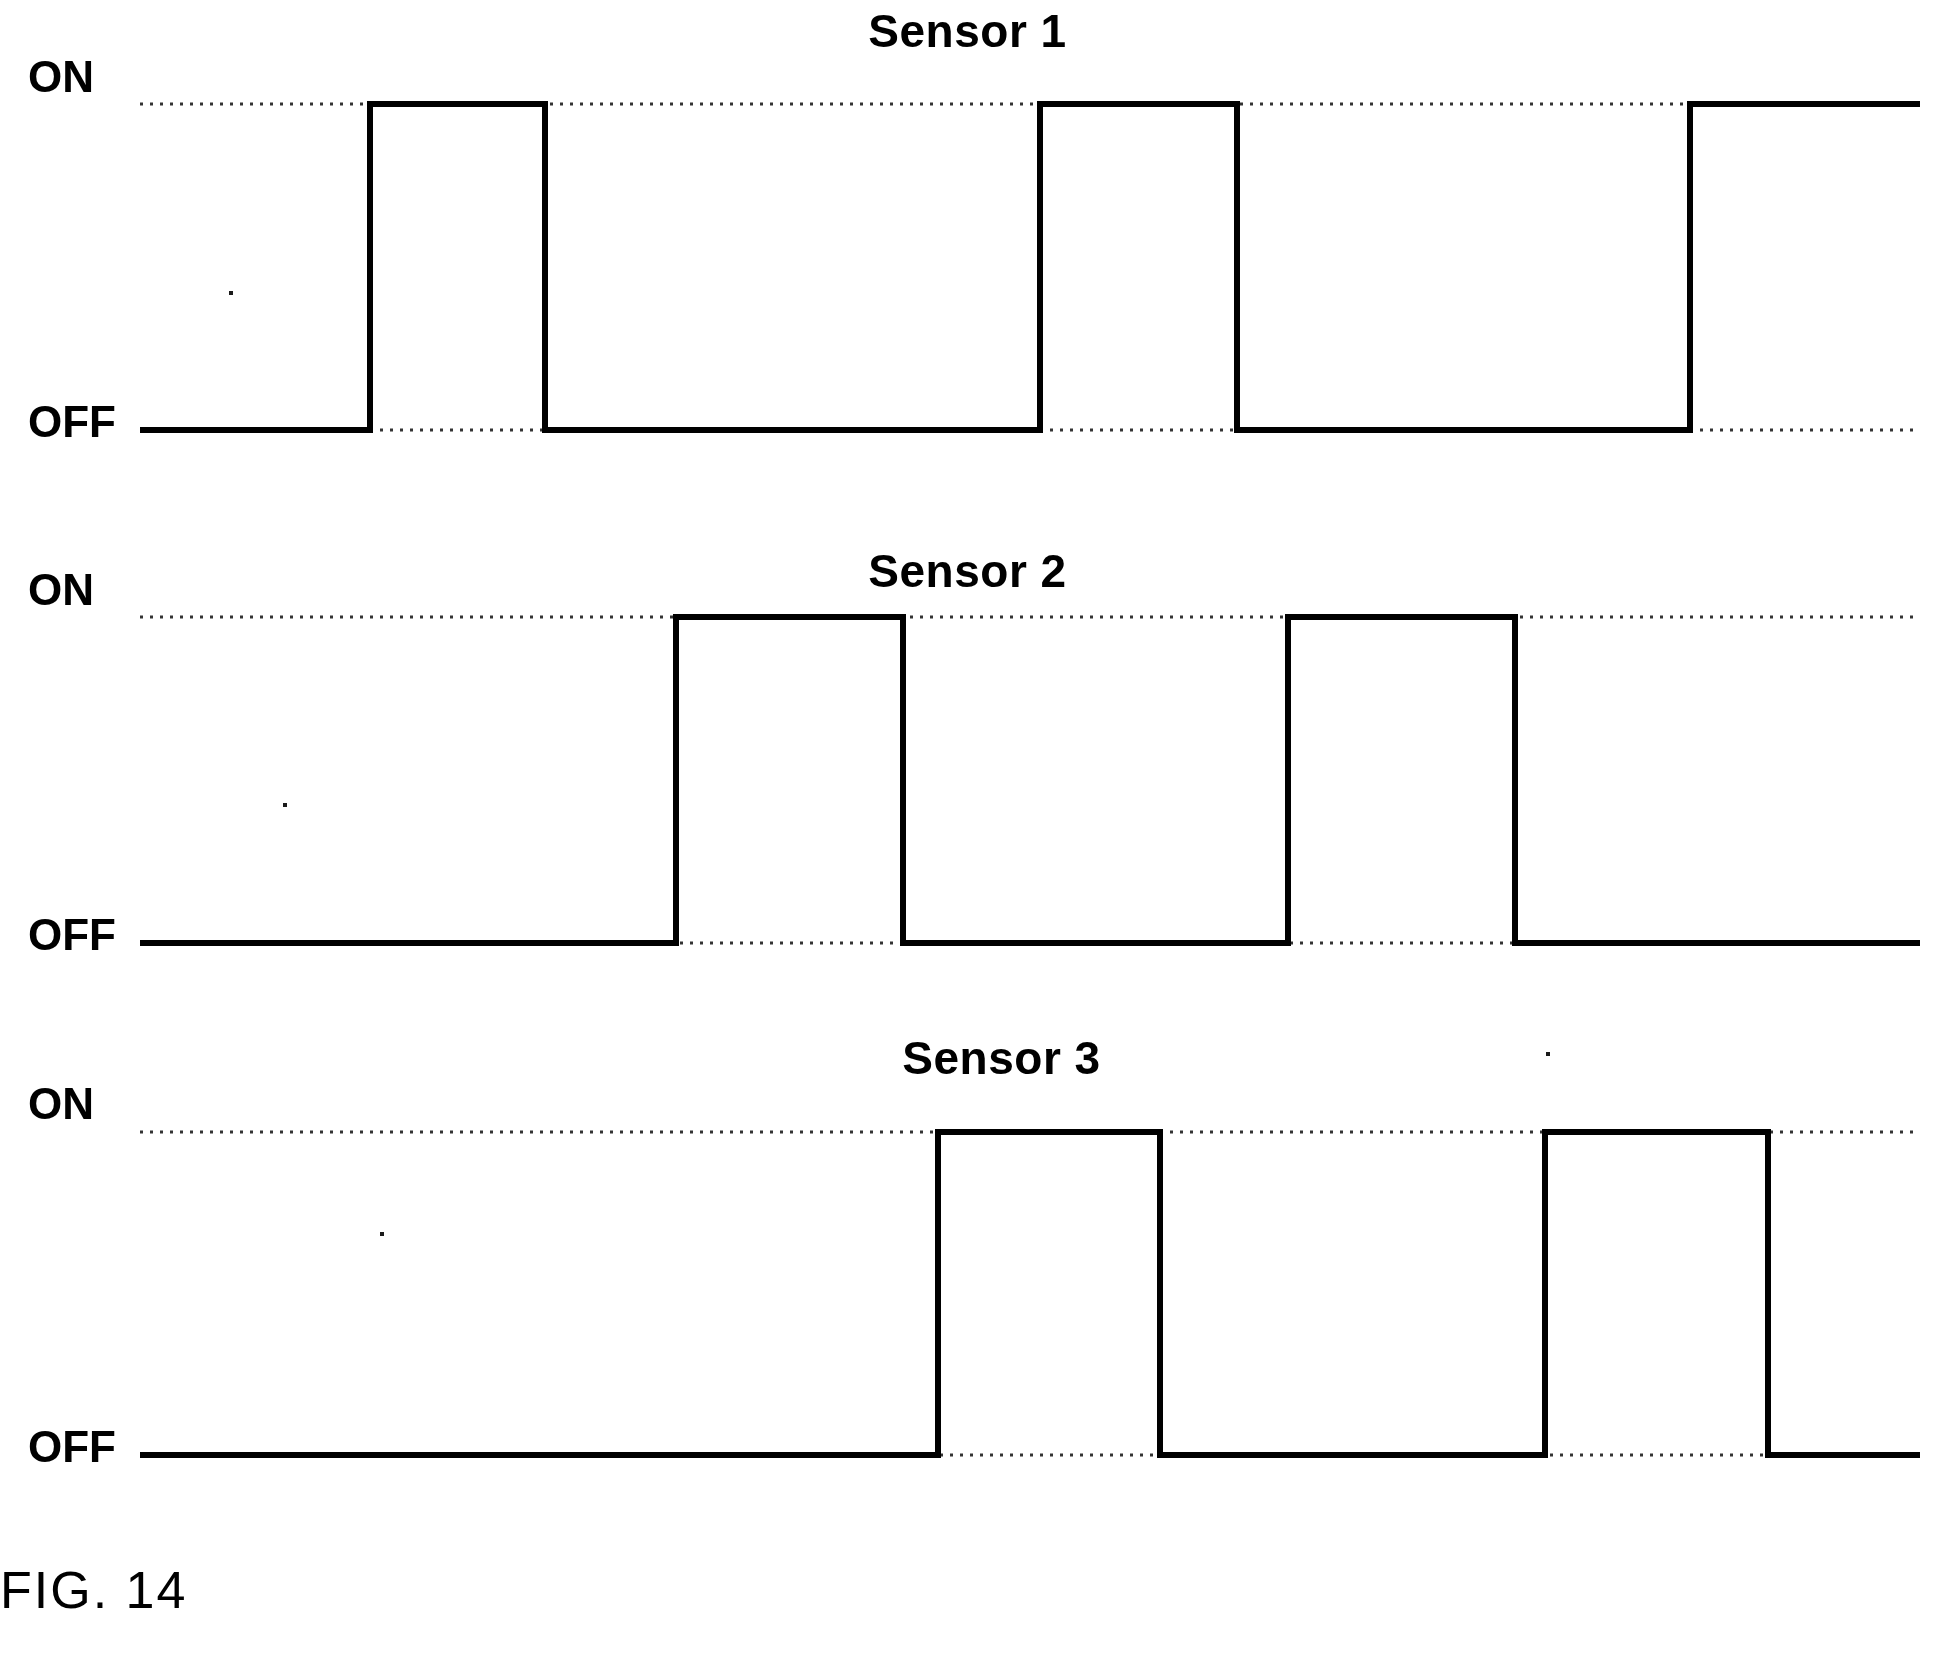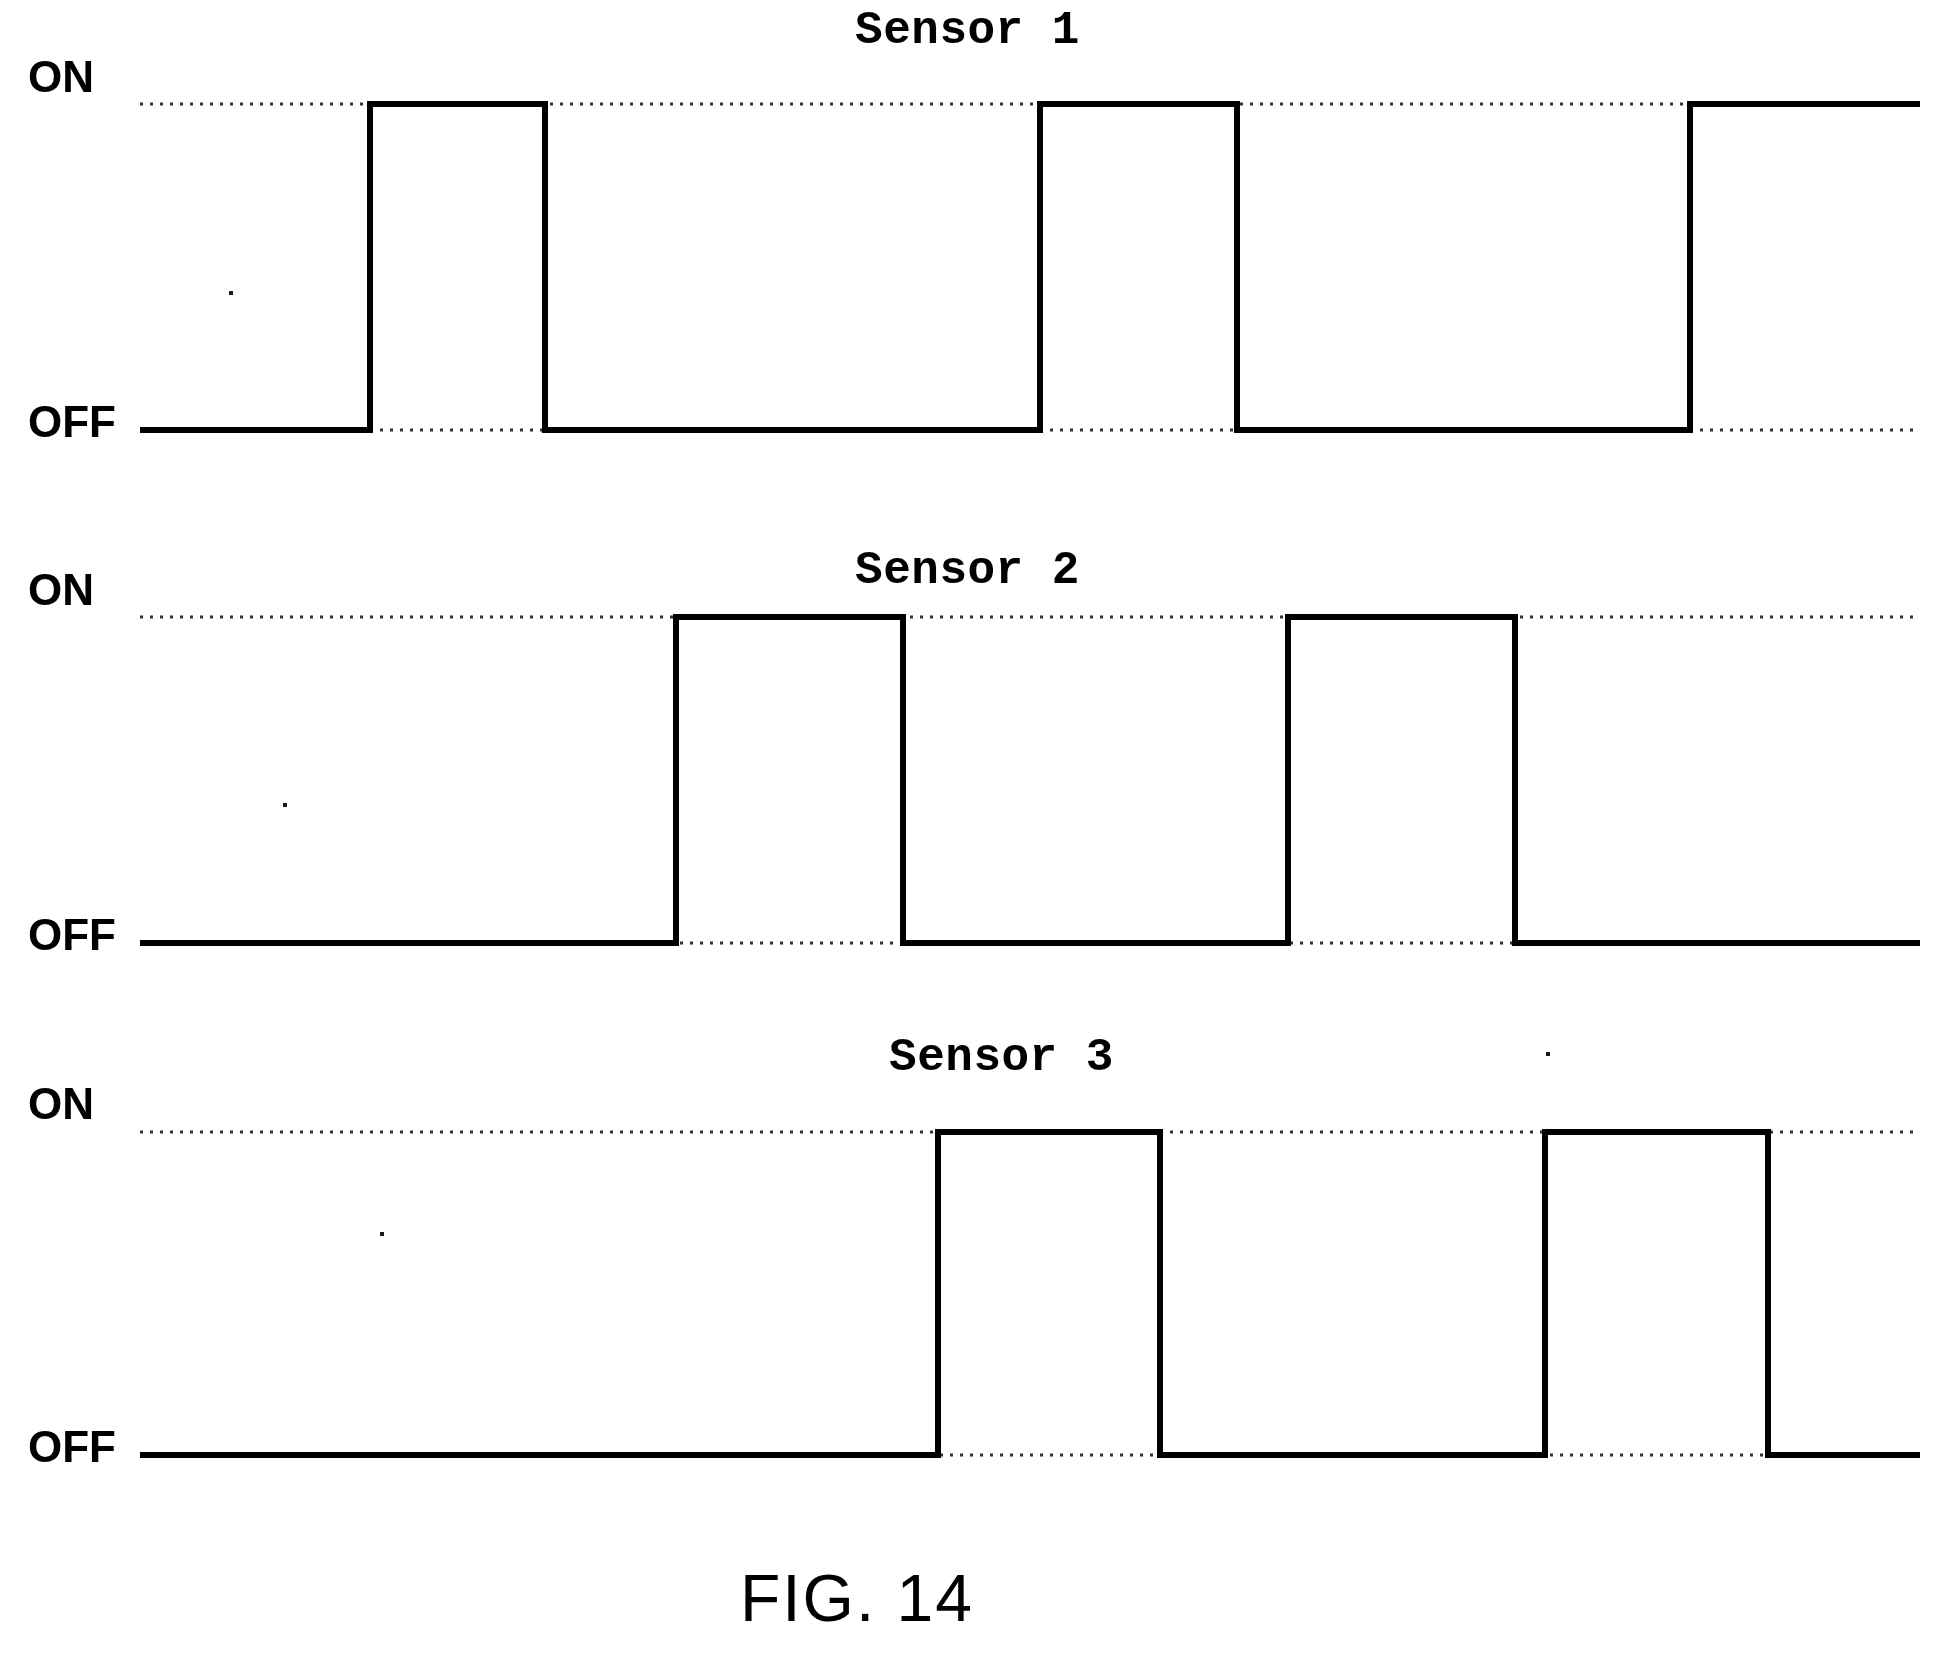--- a/index.html
+++ b/index.html
@@ -30,43 +30,43 @@
   }
 
   .panel-title {
     position: absolute;
     width: 1935px;
     text-align: center;
     font-size: 46px;
     font-weight: bold;
     letter-spacing: 0.5px;
     line-height: 1;
-    font-family: Liberation Mono, monospace;
+    font-family: Liberation Sans, sans-serif;
   }
 
   .axis-label {
     position: absolute;
     font-size: 44px;
     font-weight: bold;
     line-height: 1;
     font-family: "Liberation Sans", sans-serif;
     white-space: nowrap;
   }
 
   .plot-svg {
     position: absolute;
     left: 0;
     top: 0;
   }
 
   .fig-caption {
     position: absolute;
     width: 1714px;
-    text-align: center;
-    font-size: 66px;
+    text-align: left;
+    font-size: 52px;
     font-weight: normal;
     letter-spacing: 2px;
     font-family: "Liberation Sans", sans-serif;
   }
 
   .speck {
     position: absolute;
     background: #1a1a1a;
     width: 4px;
     height: 4px;

